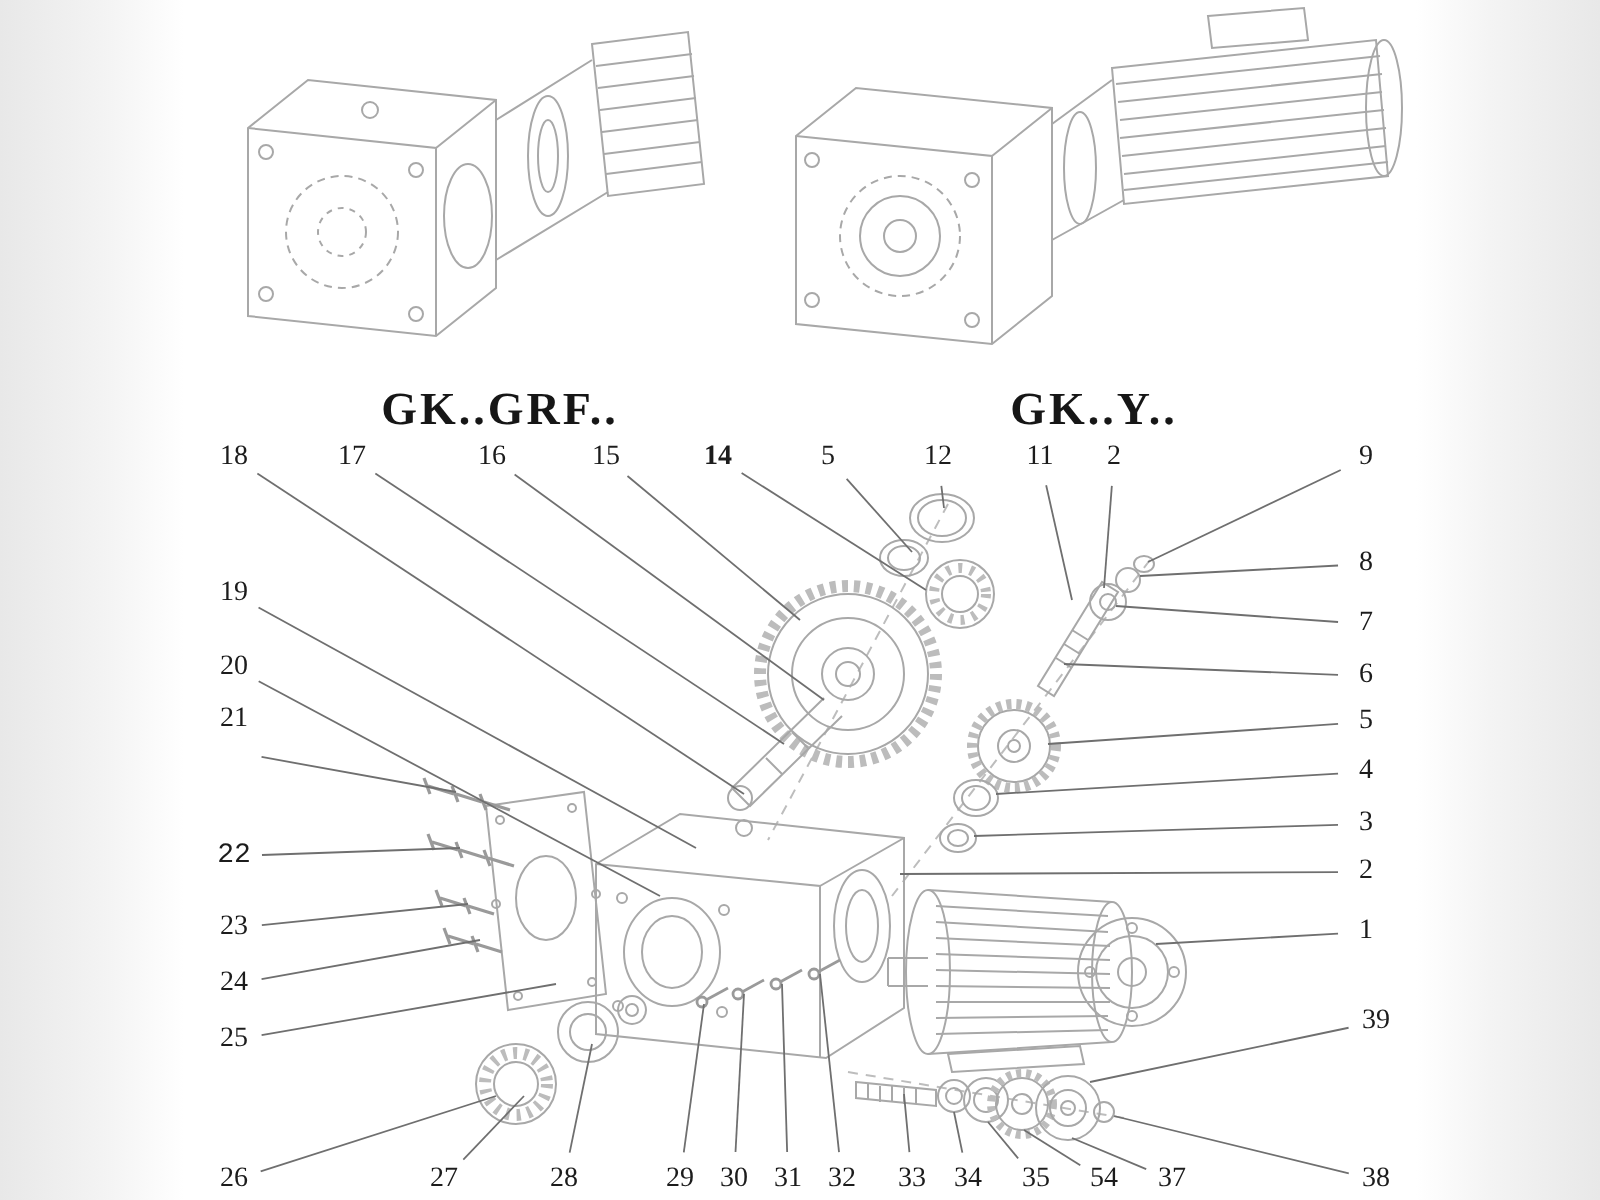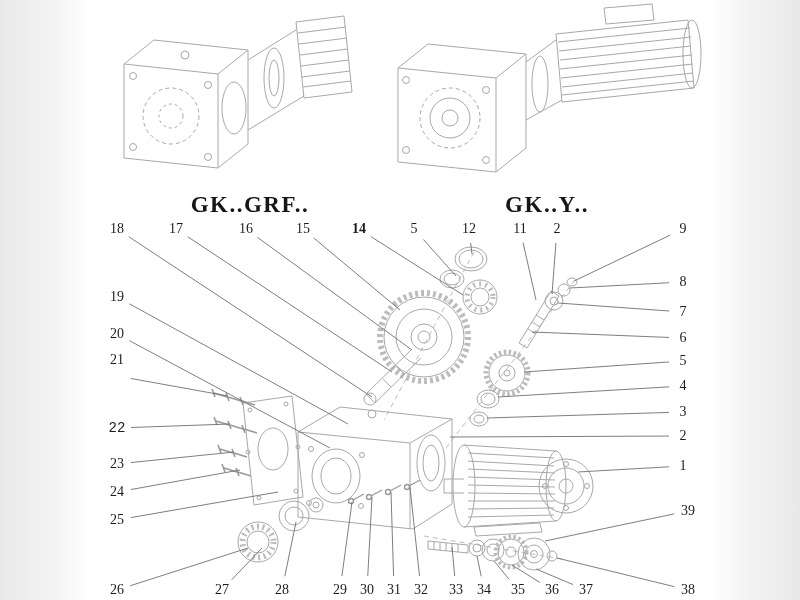--- a/index.html
+++ b/index.html
@@ -295,17 +295,17 @@
       <div class="callout" style="left: 117px; top: 590px; color: rgb(28, 28, 28);">26</div>
       <div class="callout" style="left: 222px; top: 590px; color: rgb(28, 28, 28);">27</div>
       <div class="callout" style="left: 282px; top: 590px; color: rgb(28, 28, 28);">28</div>
       <div class="callout" style="left: 340px; top: 590px; color: rgb(28, 28, 28);">29</div>
       <div class="callout" style="left: 367px; top: 590px; color: rgb(28, 28, 28);">30</div>
       <div class="callout" style="left: 394px; top: 590px; color: rgb(28, 28, 28);">31</div>
       <div class="callout" style="left: 421px; top: 590px; color: rgb(28, 28, 28);">32</div>
       <div class="callout" style="left: 456px; top: 590px; color: rgb(28, 28, 28);">33</div>
       <div class="callout" style="left: 484px; top: 590px; color: rgb(28, 28, 28);">34</div>
       <div class="callout" style="left: 518px; top: 590px; color: rgb(28, 28, 28);">35</div>
-      <div class="callout" style="left: 552px; top: 590px; color: rgb(28, 28, 28);">36</div>
+      <div class="callout" style="left: 552px; top: 590px; color: rgb(28, 28, 28);">54</div>
       <div class="callout" style="left: 586px; top: 590px; color: rgb(28, 28, 28);">37</div>
     </div>
 
 </div>
 
 </body></html>

